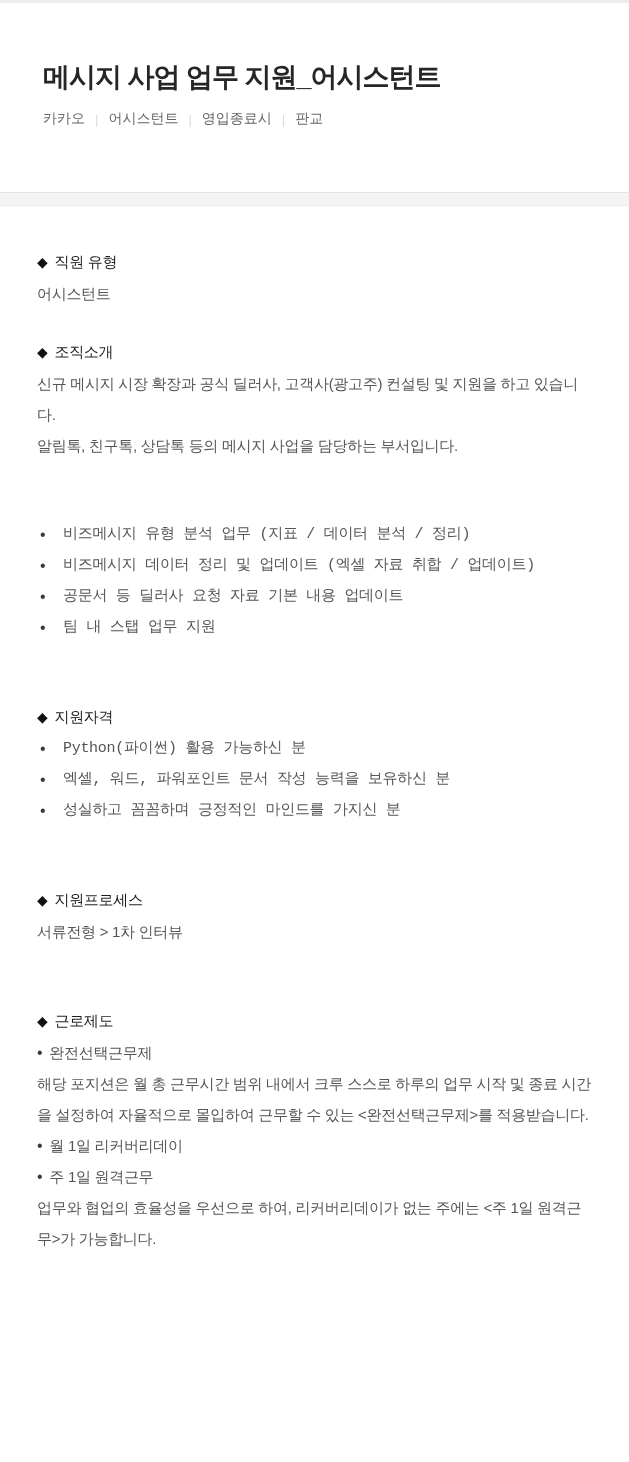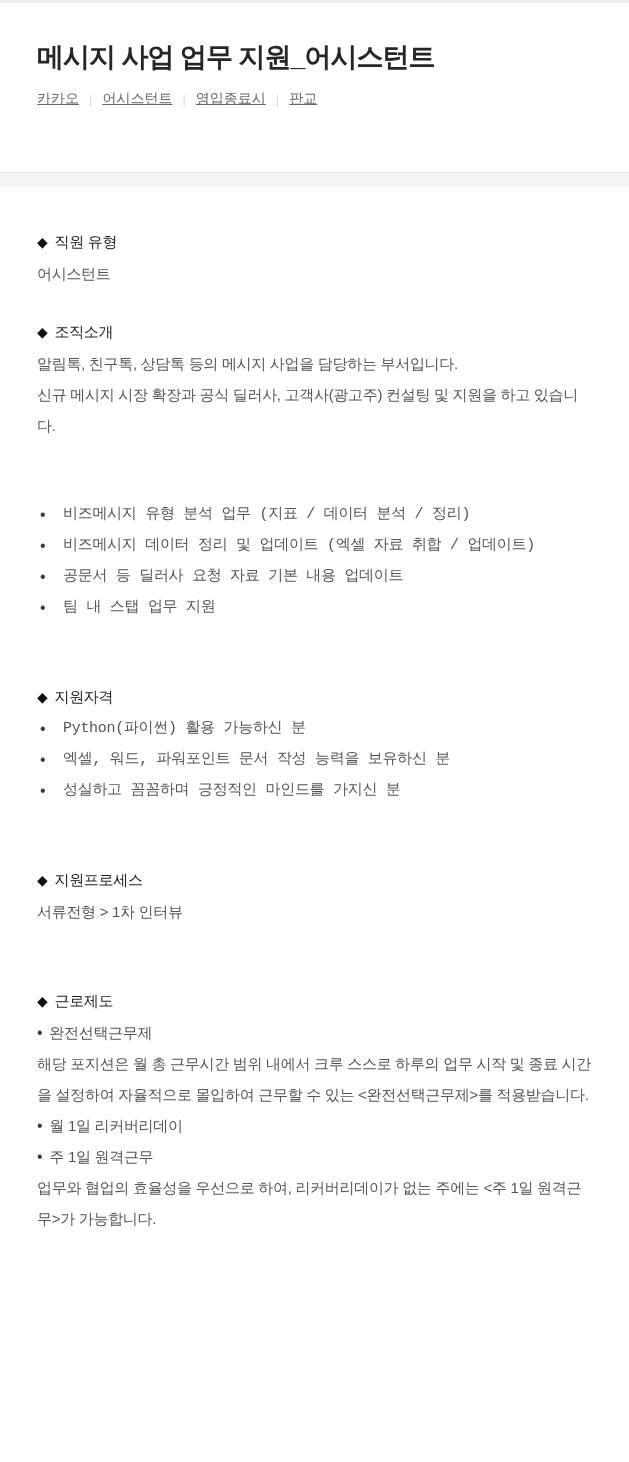--- a/index.html
+++ b/index.html
@@ -12,38 +12,39 @@
   body {
     width: 629px;
     min-height: 1462px;
     color: #555555;
   }
   .top-line {
     height: 3px;
     background: #ededed;
   }
   .header {
-    padding: 36px 37px 0 37px;
+    padding: 56px 37px 0 37px;
+    margin-left: 6px;
   }
   .title {
     margin: 0;
     font-size: 27px;
     line-height: 36px;
     font-weight: 700;
     letter-spacing: -1px;
     color: #262626;
   }
   .meta-row {
     margin-top: 15px;
     display: flex;
     align-items: center;
     font-size: 14px;
     color: #666666;
   }
-  .meta-item { white-space: nowrap; text-decoration: underline; }
+  .meta-item { white-space: nowrap; }
   .meta-sep {
     color: #dddddd;
     margin: 0 10px;
     font-size: 13px;
   }
   .band {
     margin-top: 64px;
     height: 14px;
     background: #f4f4f5;
     border-top: 1px solid #e3e3e4;
@@ -125,22 +126,22 @@
 
 <div class="band"></div>
 
 <main class="content" id="sections">
     <section class="section">
       <h2 class="heading"><span class="diamond">◆</span><span>직원 유형</span></h2>
       <p class="para">어시스턴트</p>
     </section>
     <section class="section">
       <h2 class="heading"><span class="diamond">◆</span><span>조직소개</span></h2>
+      <p class="para">신규 메시지 시장 확장과 공식 딜러사, 고객사(광고주) 컨설팅 및 지원을 하고 있습니다.</p>
       <p class="para">알림톡, 친구톡, 상담톡 등의 메시지 사업을 담당하는 부서입니다.</p>
-      <p class="para">신규 메시지 시장 확장과 공식 딜러사, 고객사(광고주) 컨설팅 및 지원을 하고 있습니다.</p>
     </section>
     <section class="section gap-lg">
       <ul class="bullets">
         <li class="bullet-item">
           <span class="bmark">•</span>
           <span class="btext">비즈메시지 유형 분석 업무 (지표 / 데이터 분석 / 정리)</span>
         </li>
         <li class="bullet-item">
           <span class="bmark">•</span>
           <span class="btext">비즈메시지 데이터 정리 및 업데이트 (엑셀 자료 취합 / 업데이트)</span>

